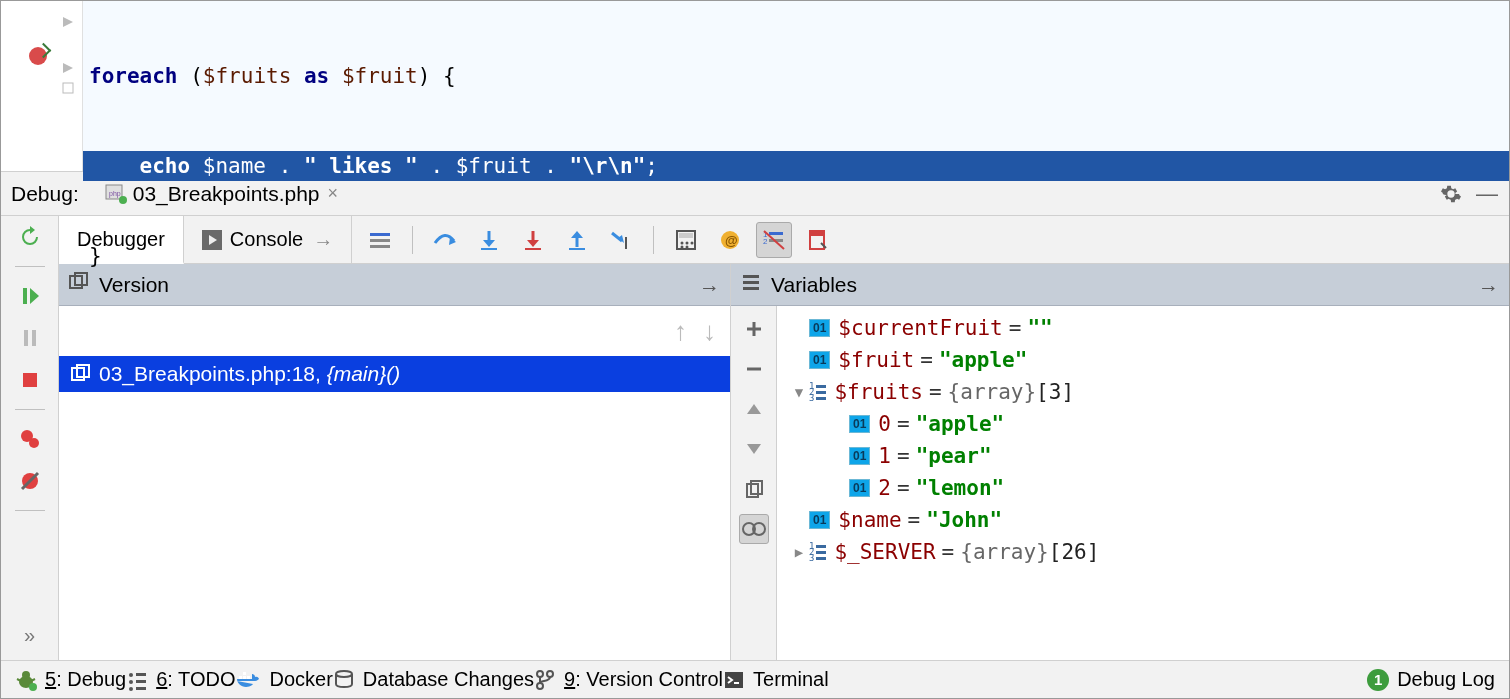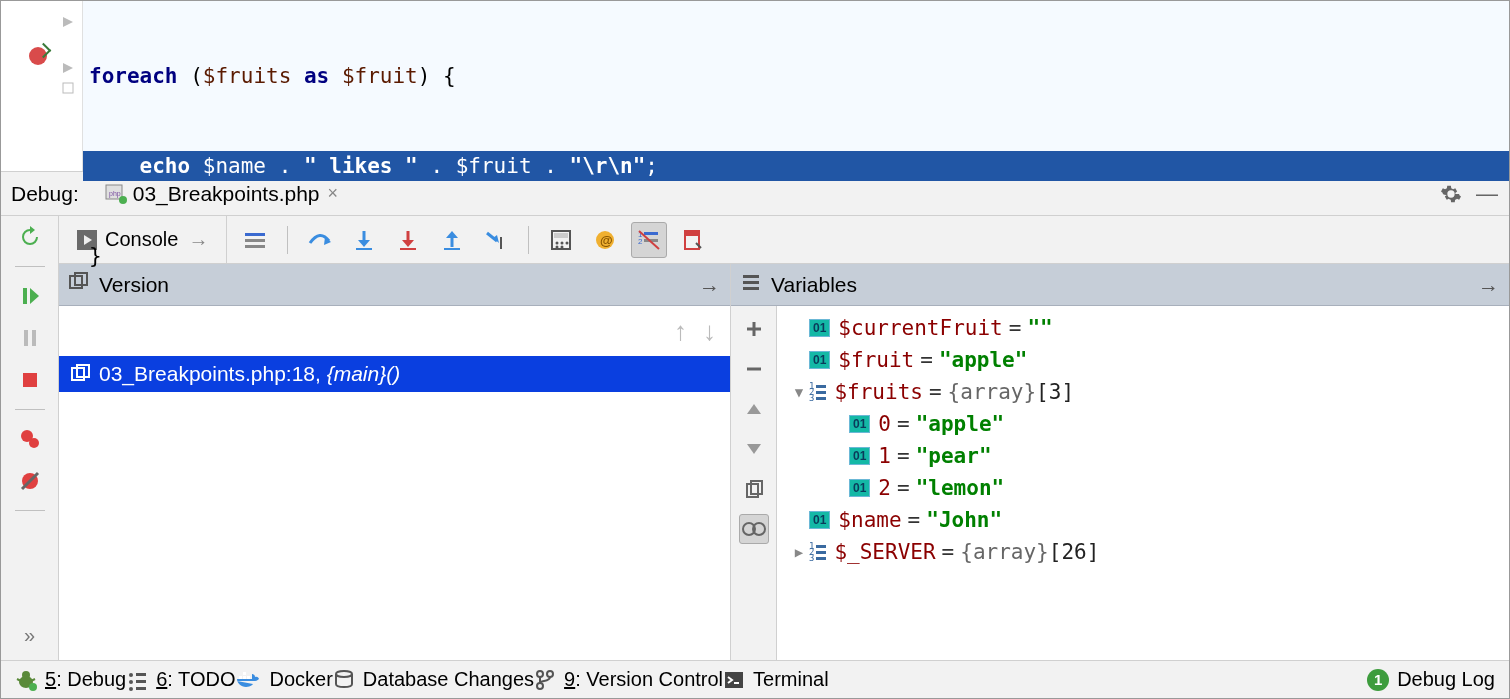--- a/index.html
+++ b/index.html
@@ -83,21 +83,21 @@
   .frames-list{flex:1;background:#fff;}
   .frame-row{background:var(--frames-sel);color:#fff;font-size:21px;padding:6px 12px;display:flex;align-items:center;gap:8px;}
   .frame-row .fmain{font-style:italic;}
   .vars-body{flex:1;display:flex;min-height:0;}
   .vars-tools{width:46px;background:var(--panel-bg);border-right:1px solid var(--light-border);display:flex;flex-direction:column;align-items:center;padding-top:8px;gap:10px;}
   .vtbtn{width:30px;height:30px;display:flex;align-items:center;justify-content:center;color:#777;cursor:pointer;border-radius:3px;font-size:22px;}
   .vtbtn.pressed{background:#d5d5d5;border:1px solid #aaa;}
   .vars-tree{flex:1;overflow:auto;background:#fff;font-family:'Menlo','Consolas',monospace;font-size:21px;padding:6px 0;}
   .vnode{display:flex;align-items:center;padding:4px 8px;white-space:nowrap;}
   .vexp{width:20px;color:#888;font-size:14px;cursor:pointer;text-align:center;}
-  .vbadge{background:#14b8a6;color:#0a3a5a;font-size:12px;font-weight:bold;padding:1px 3px;margin-right:8px;border:1px solid #6bb8d6;font-family:Arial;}
+  .vbadge{background:#0ea5e9;color:#0a3a5a;font-size:12px;font-weight:bold;padding:1px 3px;margin-right:8px;border:1px solid #6bb8d6;font-family:Arial;}
   .vlist{display:inline-flex;flex-direction:column;margin-right:8px;line-height:6px;font-size:9px;color:#3a6aa0;}
   .vlist span{display:flex;align-items:center;gap:2px;}
   .vlist .bar{width:10px;height:3px;background:#3a6aa0;display:inline-block;}
   .vname{color:var(--value-dark);}
   .veq{color:#333;margin:0 6px;}
   .vval{color:var(--value-green);font-weight:bold;}
   .vtype{color:#666;}
   .vcount{color:#222;}
   
   .status{height:38px;background:var(--panel-bg);border-top:1px solid var(--light-border);display:flex;align-items:center;padding:0 14px;font-size:20px;}
@@ -197,20 +197,23 @@
             <circle cx="11" cy="11" r="8" fill="#e04040"></circle>
             <line x1="3" y1="19" x2="19" y2="3" stroke="#666" stroke-width="3"></line>
           </svg>
         </div>
       <div class="vsep"></div>
       <div class="expand vbtn">»</div>
     </div>
 
     <div class="debug-main">
       <div class="tabrow">
+        <div class="tab active">
+            <span>Debugger</span>
+          </div>
         <div class="tab">
           <span class="cicon"></span>
           <span>Console</span>
           <span class="pin">→</span>
         </div>
         <div class="htoolbar">
           <div class="hbtn">
               <svg width="24" height="20">
                 <rect x="2" y="3" width="20" height="3" fill="#3a6ad0"></rect>
                 <rect x="2" y="9" width="20" height="3" fill="#888"></rect>

